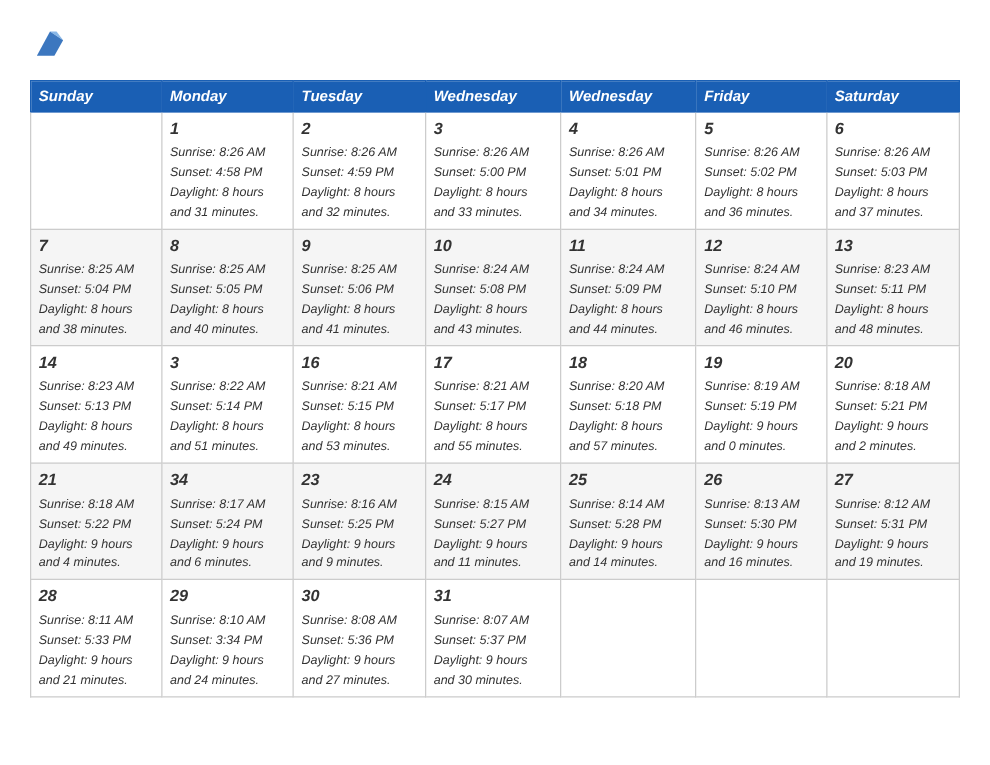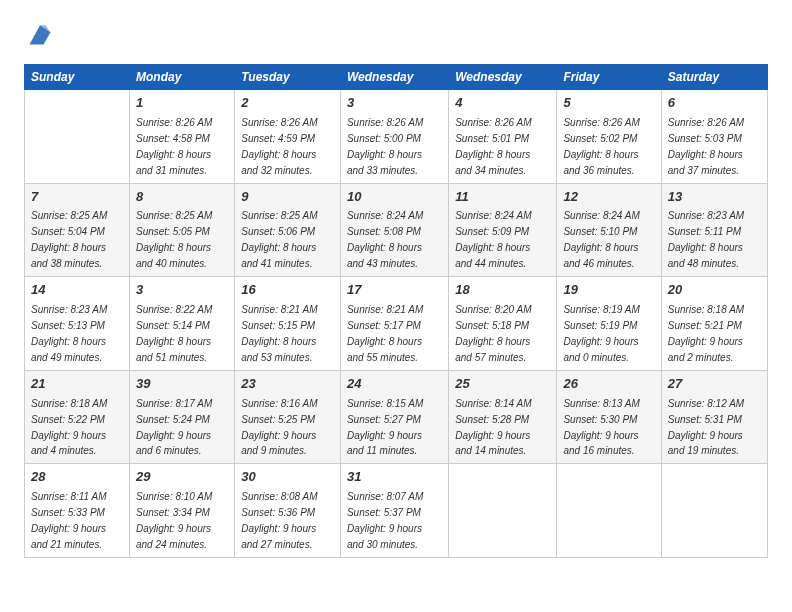--- a/index.html
+++ b/index.html
@@ -210,21 +210,21 @@
           <td><span class="day-number">20</span><span class="day-info" style="white-space: pre-line;">Sunrise: 8:18 AM
 Sunset: 5:21 PM
 Daylight: 9 hours
 and 2 minutes.</span></td>
         </tr>
         <tr>
           <td><span class="day-number">21</span><span class="day-info" style="white-space: pre-line;">Sunrise: 8:18 AM
 Sunset: 5:22 PM
 Daylight: 9 hours
 and 4 minutes.</span></td>
-          <td><span class="day-number">39</span><span class="day-info" style="white-space: pre-line;">Sunrise: 8:17 AM
+          <td><span class="day-number">34</span><span class="day-info" style="white-space: pre-line;">Sunrise: 8:17 AM
 Sunset: 5:24 PM
 Daylight: 9 hours
 and 6 minutes.</span></td>
           <td><span class="day-number">23</span><span class="day-info" style="white-space: pre-line;">Sunrise: 8:16 AM
 Sunset: 5:25 PM
 Daylight: 9 hours
 and 9 minutes.</span></td>
           <td><span class="day-number">24</span><span class="day-info" style="white-space: pre-line;">Sunrise: 8:15 AM
 Sunset: 5:27 PM
 Daylight: 9 hours

